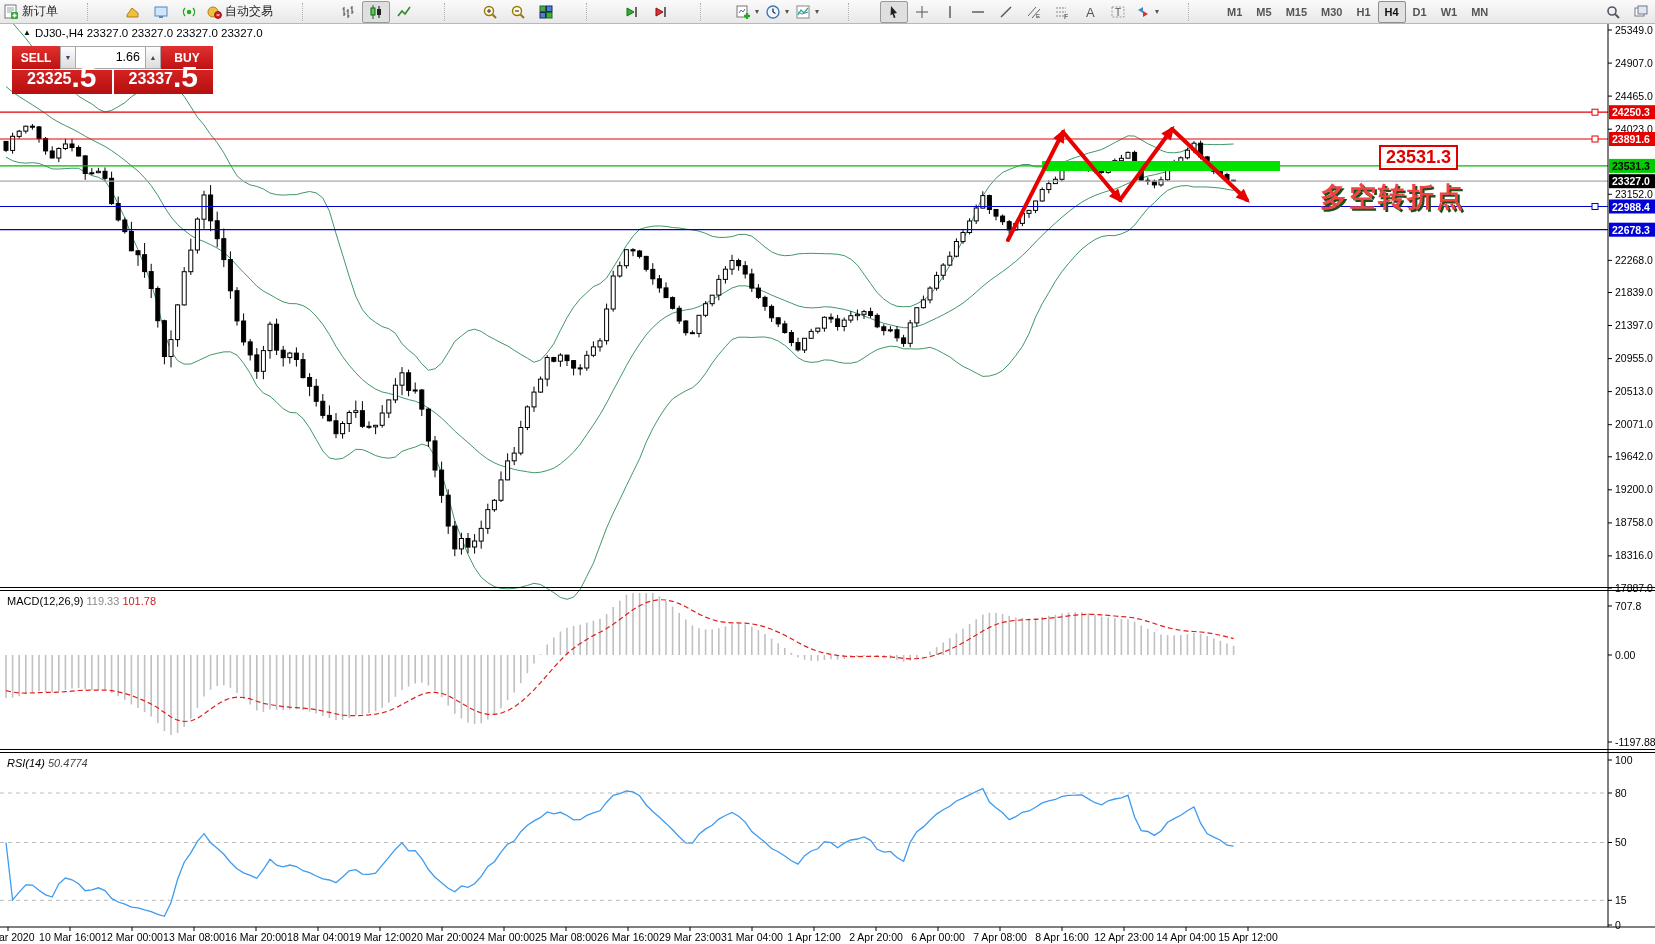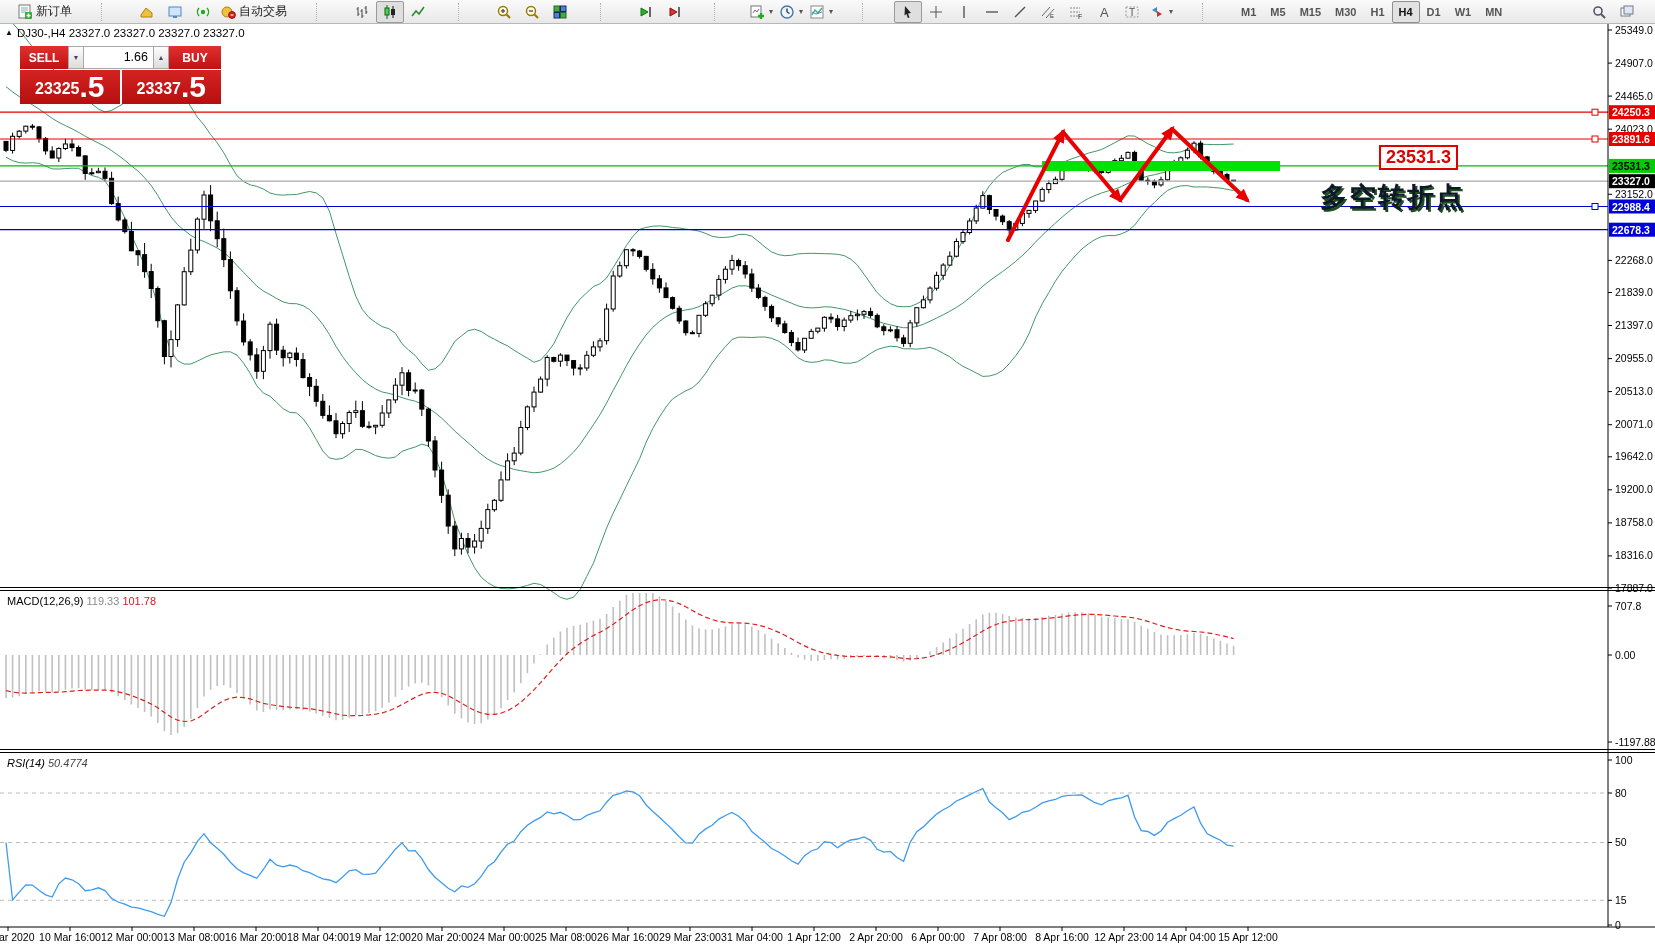--- a/index.html
+++ b/index.html
@@ -1,57 +1,57 @@
 <!DOCTYPE html>
 <html><head>
 <meta charset="utf-8">
 <style>
   html,body{margin:0;padding:0;background:#fff;}
   body{font-family:"Liberation Sans","DejaVu Sans",sans-serif;}
   .stage{position:relative;width:1655px;height:944px;overflow:hidden;background:#fff;}
   
   .toolbar{position:absolute;top:0;left:0;width:1655px;height:24px;
     background:linear-gradient(#fafafa,#e8e8e8);border-bottom:1px solid #b8b8b8;
-    display:flex;align-items:center;padding:0 14px;box-sizing:border-box;z-index:30;gap:23px;}
+    display:flex;align-items:center;padding:0 0;box-sizing:border-box;z-index:30;gap:23px;}
   .tgroup{display:flex;align-items:center;}
   .sep{width:4px;height:18px;border-left:1px dotted #b0b0b0;margin:0 4px 0 3px;}
   .tbtn{height:20px;min-width:22px;display:flex;align-items:center;justify-content:center;
     border:1px solid transparent;border-radius:2px;padding:0 2px;cursor:default;gap:3px;}
   .tbtn.active{background:#dfdfdf;border-color:#9a9a9a;}
   .tbtn .lbl{font-size:12px;color:#222;white-space:nowrap;}
   .caret{font-size:8px;color:#555;margin-left:1px;}
   .tf{font-size:11px;font-weight:bold;color:#555;padding:2px 6px;height:16px;line-height:16px;
     border:1px solid transparent;border-radius:2px;}
   .tf.active{background:#e2e2e2;border-color:#8f8f8f;color:#111;}
   .tright{margin-left:auto;display:flex;align-items:center;}
   
-  .chart-title{position:absolute;top:27px;left:5px;font-size:11.5px;color:#000;z-index:20;}
+  .chart-title{position:absolute;top:27px;left:23px;font-size:11.5px;color:#000;z-index:20;}
   .chart-title .tri{font-size:8px;vertical-align:2px;margin-right:4px;color:#111;}
-  .trade-widget{position:absolute;top:46px;left:20px;width:201px;z-index:25;}
+  .trade-widget{position:absolute;top:46px;left:12px;width:201px;z-index:25;}
   .tw-row1{display:flex;height:23px;}
   .tw-btn{background:linear-gradient(#e03030,#c01212);color:#fff;font-size:12px;font-weight:bold;
     display:flex;align-items:center;justify-content:center;}
   .tw-sell{width:48px;}
   .tw-buy{width:52px;}
   .tw-spin{width:16px;background:linear-gradient(#fdfdfd,#dcdcdc);border:1px solid #a8a8a8;
     box-sizing:border-box;display:flex;align-items:center;justify-content:center;font-size:7px;color:#446;}
   .tw-vol{flex:1;background:#fff;border:1px solid #a8a8a8;border-left:none;border-right:none;
     box-sizing:border-box;font-size:12.5px;color:#000;text-align:right;padding:3px 5px 0 0;}
-  .tw-row2{display:flex;gap:2px;margin-top:1px;height:34px;}
+  .tw-row2{display:flex;gap:2px;margin-top:1px;height:24px;}
   .tw-price{flex:1;background:linear-gradient(#d42222,#b60f0f);color:#fff;display:flex;
     align-items:flex-end;justify-content:center;padding-bottom:2px;}
   .tw-price .pmain{font-size:16px;font-weight:bold;line-height:26px;}
   .tw-price .pbig{font-size:30px;font-weight:bold;line-height:30px;}
   .ind-label{position:absolute;left:7px;font-size:11px;color:#000;z-index:20;}
   .ind-label .v1{color:#8a8a8a;}
   .ind-label .v2{color:#cc2222;}
   .ind-label .v3{color:#444;}
   .price-callout{position:absolute;left:1379px;top:145px;border:2px solid #e00000;color:#e00000;
     font-size:18px;font-weight:bold;padding:0 5px;background:rgba(255,255,255,.85);z-index:22;}
-  .cn-note{position:absolute;left:1320px;top:179px;font-size:27px;font-weight:bold;color:#0f172a;
+  .cn-note{position:absolute;left:1320px;top:179px;font-size:27px;font-weight:bold;color:#ef4444;
     text-shadow:2px 2px 0 #1c4f1c;z-index:22;letter-spacing:2px;}
   svg text{font-family:"Liberation Sans","DejaVu Sans",sans-serif;}
 </style>
 </head>
 <body>
 
 <div class="stage">
 
   <div class="toolbar" id="toolbar">
       <div class="tgroup">

